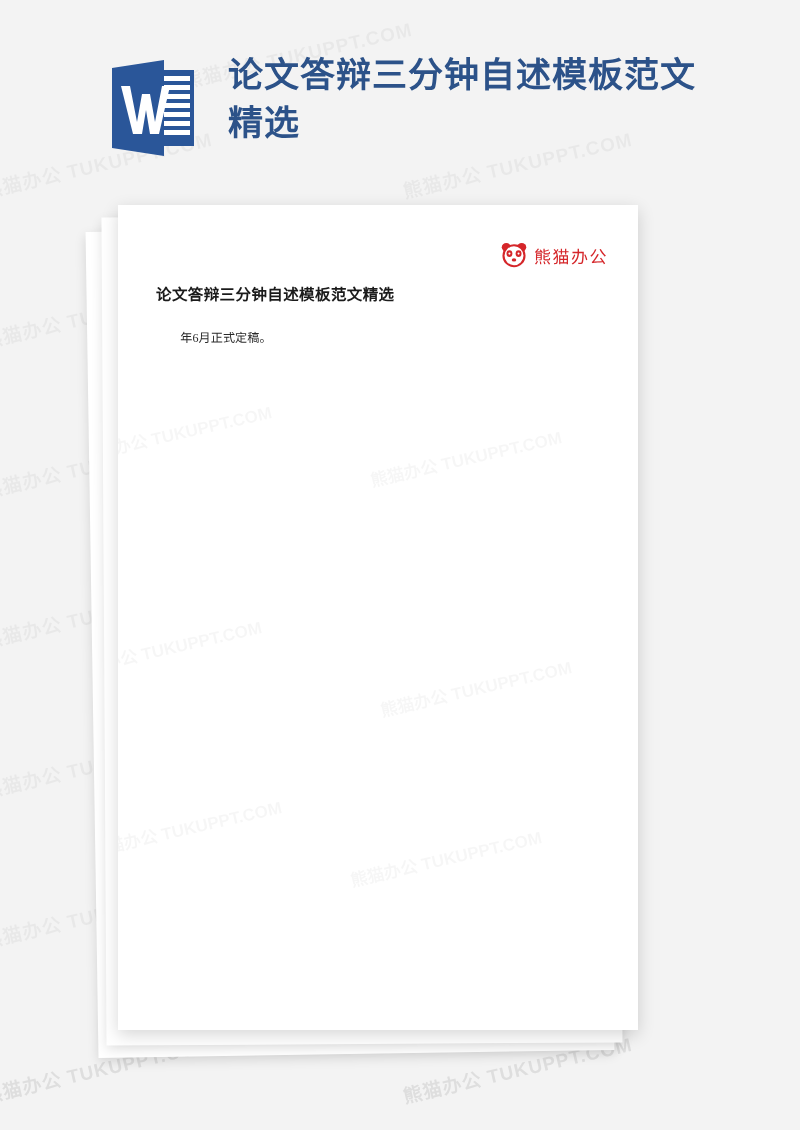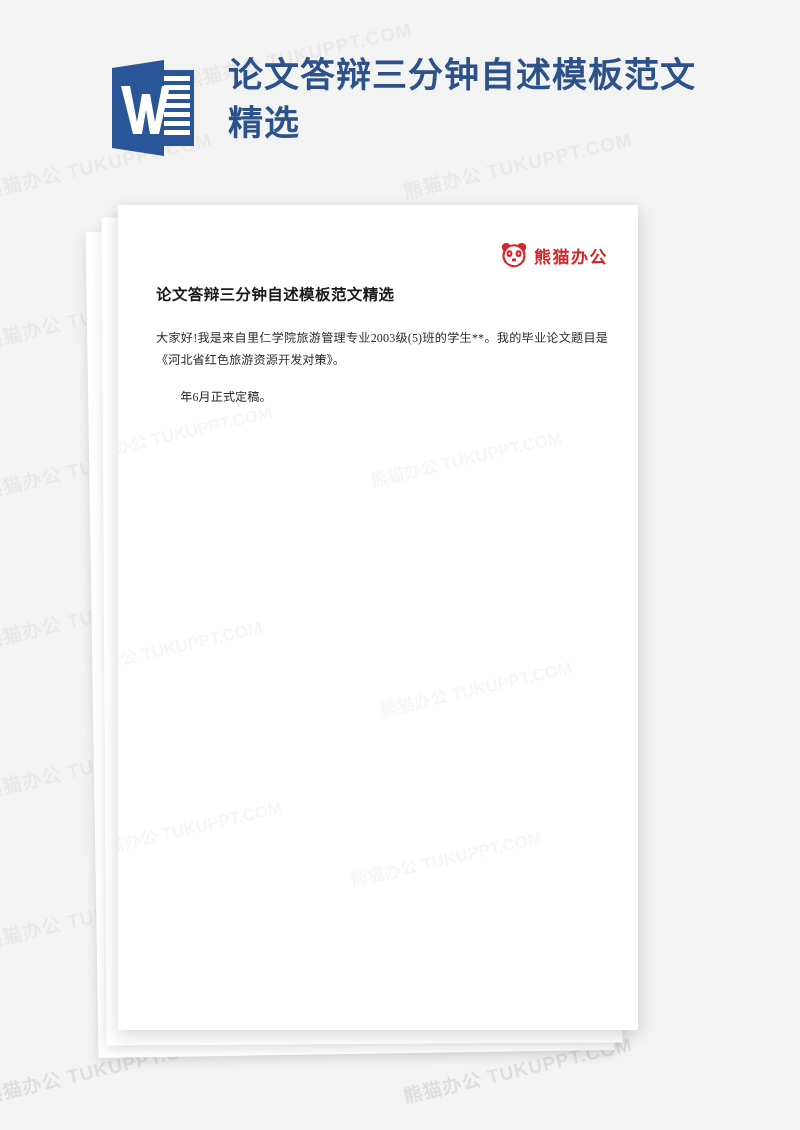--- a/index.html
+++ b/index.html
@@ -126,21 +126,21 @@
     margin-bottom: 12px;
   }
   .brand {
     display: flex;
     align-items: center;
     gap: 6px;
   }
   .brand-mark { width: 28px; height: 28px; display:block; }
   .brand-text {
     font-family: "Liberation Sans", sans-serif;
-    font-weight: 700;
+    font-weight: 400;
     font-size: 17px;
     color: #d5262a;
     letter-spacing: 1.5px;
   }
 
   .doc-title {
     margin: 6px 0 24px 0;
     font-family: "Liberation Serif", "DejaVu Serif", serif;
     font-weight: 700;
     font-size: 15.5px;
@@ -242,18 +242,17 @@
             <circle cx="13.5" cy="18" r="1.5" fill="#ffffff"></circle>
             <circle cx="26.5" cy="18" r="1.5" fill="#ffffff"></circle>
             <ellipse cx="20" cy="27" rx="3.2" ry="2.2" fill="#d5262a"></ellipse>
           </svg>
           <span class="brand-text">熊猫办公</span>
         </div>
       </div>
 
       <h2 class="doc-title">论文答辩三分钟自述模板范文精选</h2>
 
-      <p>大家好!我是来自里仁学院旅游管理专业2003级(5)班的学生**。我的毕业论文题目是《河北省红色旅游资源开发对策》。</p>
       <p class="indent">年6月正式定稿。</p>
 
     </div>
   </div>
 </div>
 
 </body></html>

